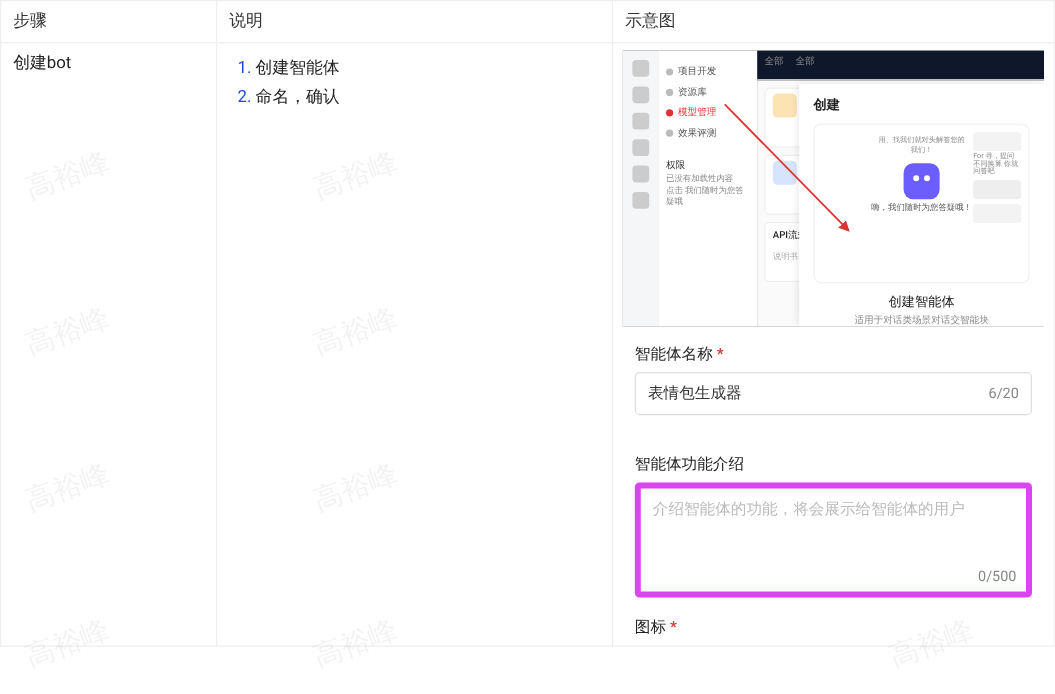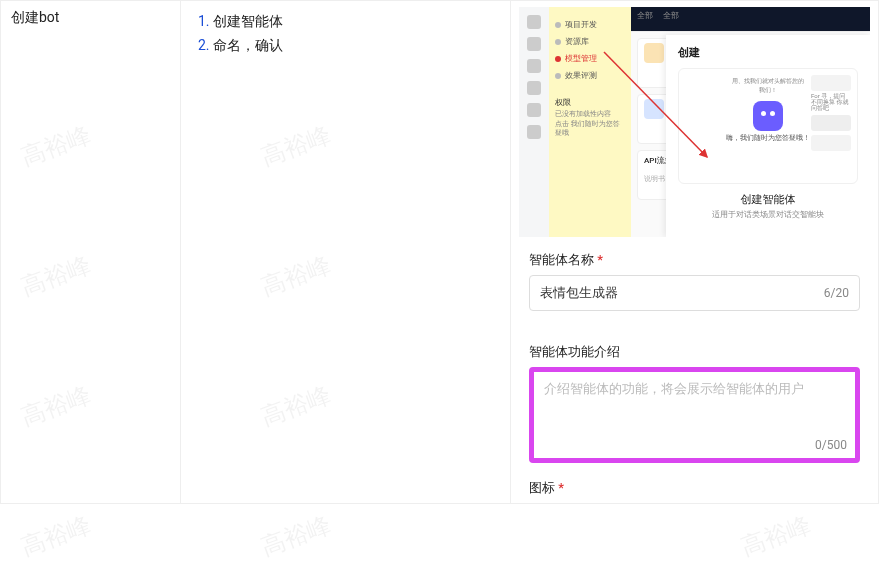--- a/index.html
+++ b/index.html
@@ -13,37 +13,37 @@
   ol.steps{margin:4px 0 0 22px;padding:0;color:#1a4dd6;}
   ol.steps li{margin-bottom:6px;}
   ol.steps li span{color:#222;}
   
   .wm{position:absolute;inset:0;pointer-events:none;color:rgba(0,0,0,0.05);font-size:24px;font-weight:400;}
   .wm span{position:absolute;transform:rotate(-20deg);}
   
   .shot{width:100%;height:230px;position:relative;background:#808080;overflow:hidden;border:none;}
   .shot .sidebar{position:absolute;left:0;top:0;width:30px;height:100%;background:#f5f6f7;border-right:1px solid #e3e3e3;}
   .shot .sidebar .siico{width:14px;height:14px;margin:8px auto;background:#ccc;border-radius:3px;}
-  .shot .panel{position:absolute;left:30px;top:0;width:82px;height:100%;background:#fef9c3;padding:6px 6px;font-size:8px;color:#555;box-sizing:border-box;}
+  .shot .panel{position:absolute;left:30px;top:0;width:82px;height:100%;background:#ffffff;padding:6px 6px;font-size:8px;color:#555;box-sizing:border-box;}
   .shot .panel .pitem{margin:6px 0;display:flex;align-items:center;gap:4px;}
   .shot .panel .pitem.active{color:#d33;font-weight:500;}
   .shot .panel .dot{width:6px;height:6px;border-radius:50%;background:#bbb;display:inline-block;}
   .shot .panel .pdesc{color:#888;font-size:7px;line-height:1.2;margin-top:2px;}
   .shot .content{position:absolute;left:112px;top:0;right:0;height:100%;background:#fafafa;}
   .shot .topbar{height:18px;background:#0f172a;border-bottom:1px solid #eee;font-size:8px;padding:3px 6px;color:#888;}
   .shot .cards{padding:6px;display:grid;grid-template-columns:1fr 1fr;gap:6px;}
   .shot .card{background:#fff;border:1px solid #eee;border-radius:4px;padding:4px 6px;font-size:8px;height:40px;}
   .shot .card .cico{width:20px;height:20px;background:#fbe3b4;border-radius:4px;float:left;margin-right:4px;position:relative;}
   .shot .card .cico2{background:#f9d99a;}
   .shot .card .ctitle{font-weight:500;color:#222;}
   .shot .card .ctitle .ok{color:#1a9;font-size:7px;}
   .shot .card .csub{color:#aaa;font-size:7px;margin-top:8px;}
   .shot .modal{position:absolute;right:0;top:28px;width:180px;bottom:0;background:#fff;box-shadow:-2px 0 6px rgba(0,0,0,.08);padding:10px 12px;font-size:9px;}
   .shot .modal .mtitle{font-weight:600;font-size:11px;margin-bottom:8px;}
-  .shot .modal .preview{border:1px solid #f0f0f0;border-radius:6px;height:116px;position:relative;text-align:center;padding:8px;box-sizing:border-box;}
+  .shot .modal .preview{border:1px solid #f0f0f0;border-radius:6px;height:133px;position:relative;text-align:center;padding:8px;box-sizing:border-box;}
   .shot .modal .face{width:30px;height:30px;background:#6b5dff;border-radius:8px;margin:6px auto 4px;position:relative;}
   .shot .modal .face::before,.shot .modal .face::after{content:"";position:absolute;top:10px;width:5px;height:5px;background:#fff;border-radius:50%;}
   .shot .modal .face::before{left:8px;} .shot .modal .face::after{right:8px;}
   .shot .modal .ptxt{font-size:7px;color:#555;line-height:1.1;}
   .shot .modal .plong{position:absolute;right:6px;top:6px;width:40px;font-size:6px;color:#888;text-align:left;}
   .shot .modal .plong .bub{background:#f3f3f3;border-radius:3px;padding:2px;margin-bottom:2px;height:12px;}
   .shot .modal .plong .bub2{background:#eee;}
   .shot .modal .pcaption{text-align:center;margin-top:8px;}
   .shot .modal .pcaption .t1{font-size:11px;font-weight:500;color:#222;}
   .shot .modal .pcaption .t2{font-size:8px;color:#888;margin-top:2px;}
@@ -62,20 +62,25 @@
 <body>
 <div class="outer">
 
 <table class="main">
   <colgroup>
         <col class="step">
         <col class="desc">
         <col class="fig">
       </colgroup>
   <tbody>
+        <tr>
+    <th>步骤</th>
+    <th>说明</th>
+    <th>示意图</th>
+  </tr>
   <tr>
     <td>创建bot</td>
     <td>
       <ol class="steps">
         <li><span>创建智能体</span></li>
         <li><span>命名，确认</span></li>
       </ol>
     </td>
     <td style="padding:6px 8px 0 8px;">
 

